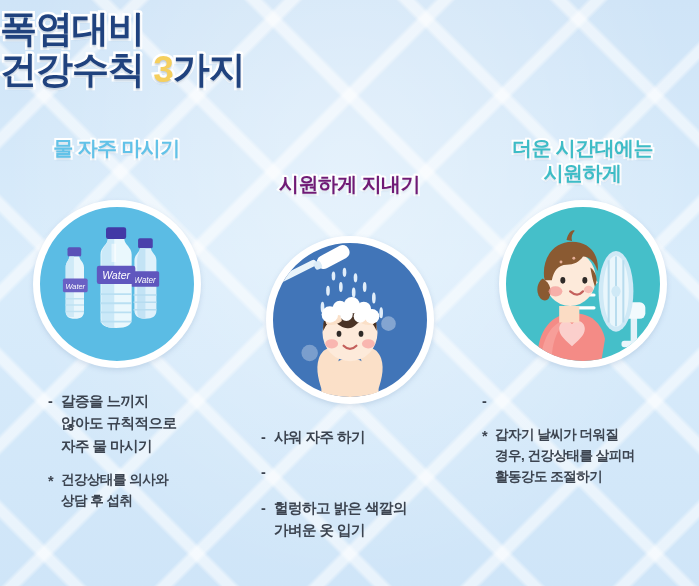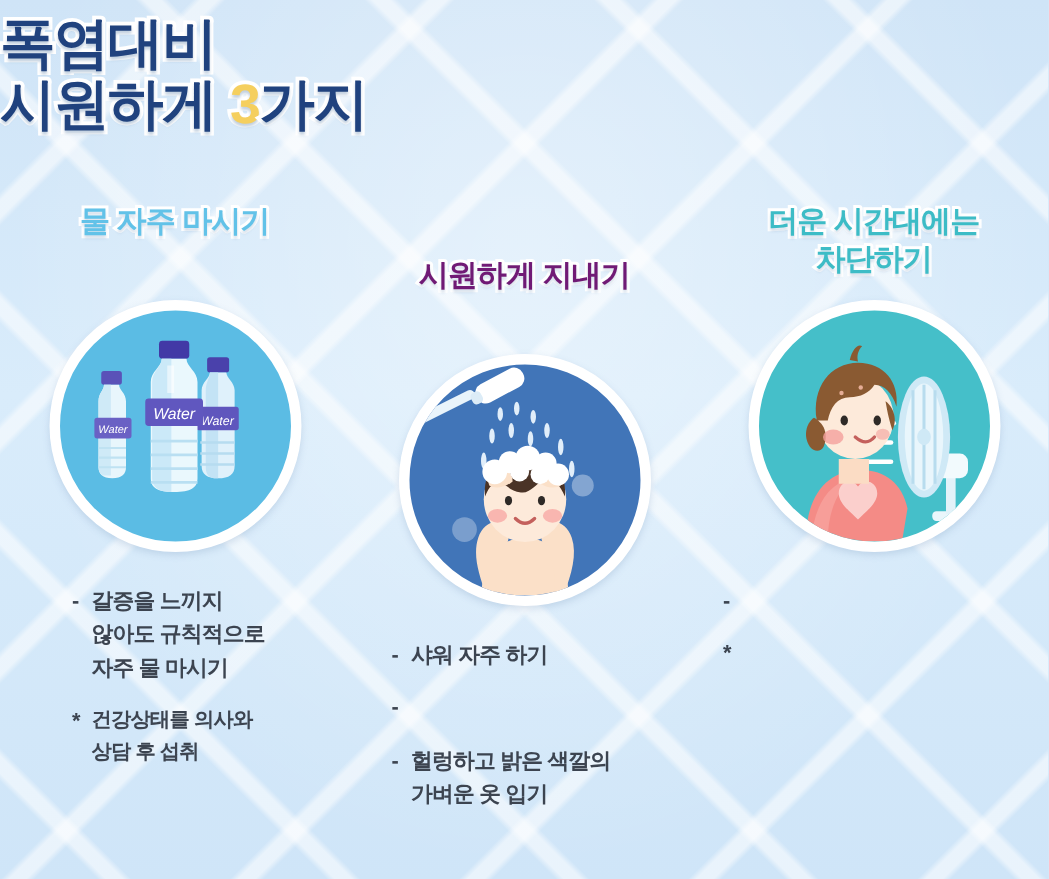--- a/index.html
+++ b/index.html
@@ -100,21 +100,21 @@
 </head>
 <body>
 
 <div id="bg"></div>
 <div id="bg-soft"></div>
 
 <div id="page">
 
   <div class="title-wrap">
     <div class="title-line">폭염대비</div>
-    <div class="title-line"><span>시원하게 </span><span class="num">3</span><span>가지</span></div>
+    <div class="title-line"><span>건강수칙 </span><span class="num">3</span><span>가지</span></div>
   </div>
 
   <div class="cols">
 
     <div class="col">
       <div class="col-head" style="white-space: pre-line;">물 자주 마시기</div>
       <div class="circle-wrap">
         <div class="circle c1">
           <svg viewBox="0 0 168 168">
 
@@ -238,21 +238,21 @@
         <div class="bullet">
           <span class="mark">-</span>
           <span class="txt">헐렁하고 밝은 색깔의
 가벼운 옷 입기</span>
         </div>
       </div>
     </div>
 
     <div class="col">
       <div class="col-head" style="white-space: pre-line;">더운 시간대에는
-차단하기</div>
+시원하게</div>
       <div class="circle-wrap">
         <div class="circle c3">
           <svg viewBox="0 0 168 168">
 
             <g>
               <rect x="126" y="146" width="26" height="7" rx="3" fill="#eaf6fb"></rect>
               <rect x="136" y="118" width="7" height="30" fill="#e3f2f9"></rect>
               <rect x="128" y="104" width="24" height="18" rx="6" fill="#f2fafd"></rect>
               <ellipse cx="120" cy="92" rx="19" ry="44" fill="#cfe9f6"></ellipse>
               <ellipse cx="120" cy="92" rx="14" ry="39" fill="#e9f6fc"></ellipse>
@@ -293,18 +293,21 @@
             </g>
           </svg>
         </div>
       </div>
       <div class="col-body">
         <div class="bullet">
           <span class="mark">-</span>
         </div>
         <div class="bullet note">
           <span class="mark">*</span>
+          <span class="txt">갑자기 날씨가 더워질
+경우, 건강상태를 살피며
+활동강도 조절하기</span>
         </div>
       </div>
     </div>
 
   </div>
 </div>
 
 </body></html>

